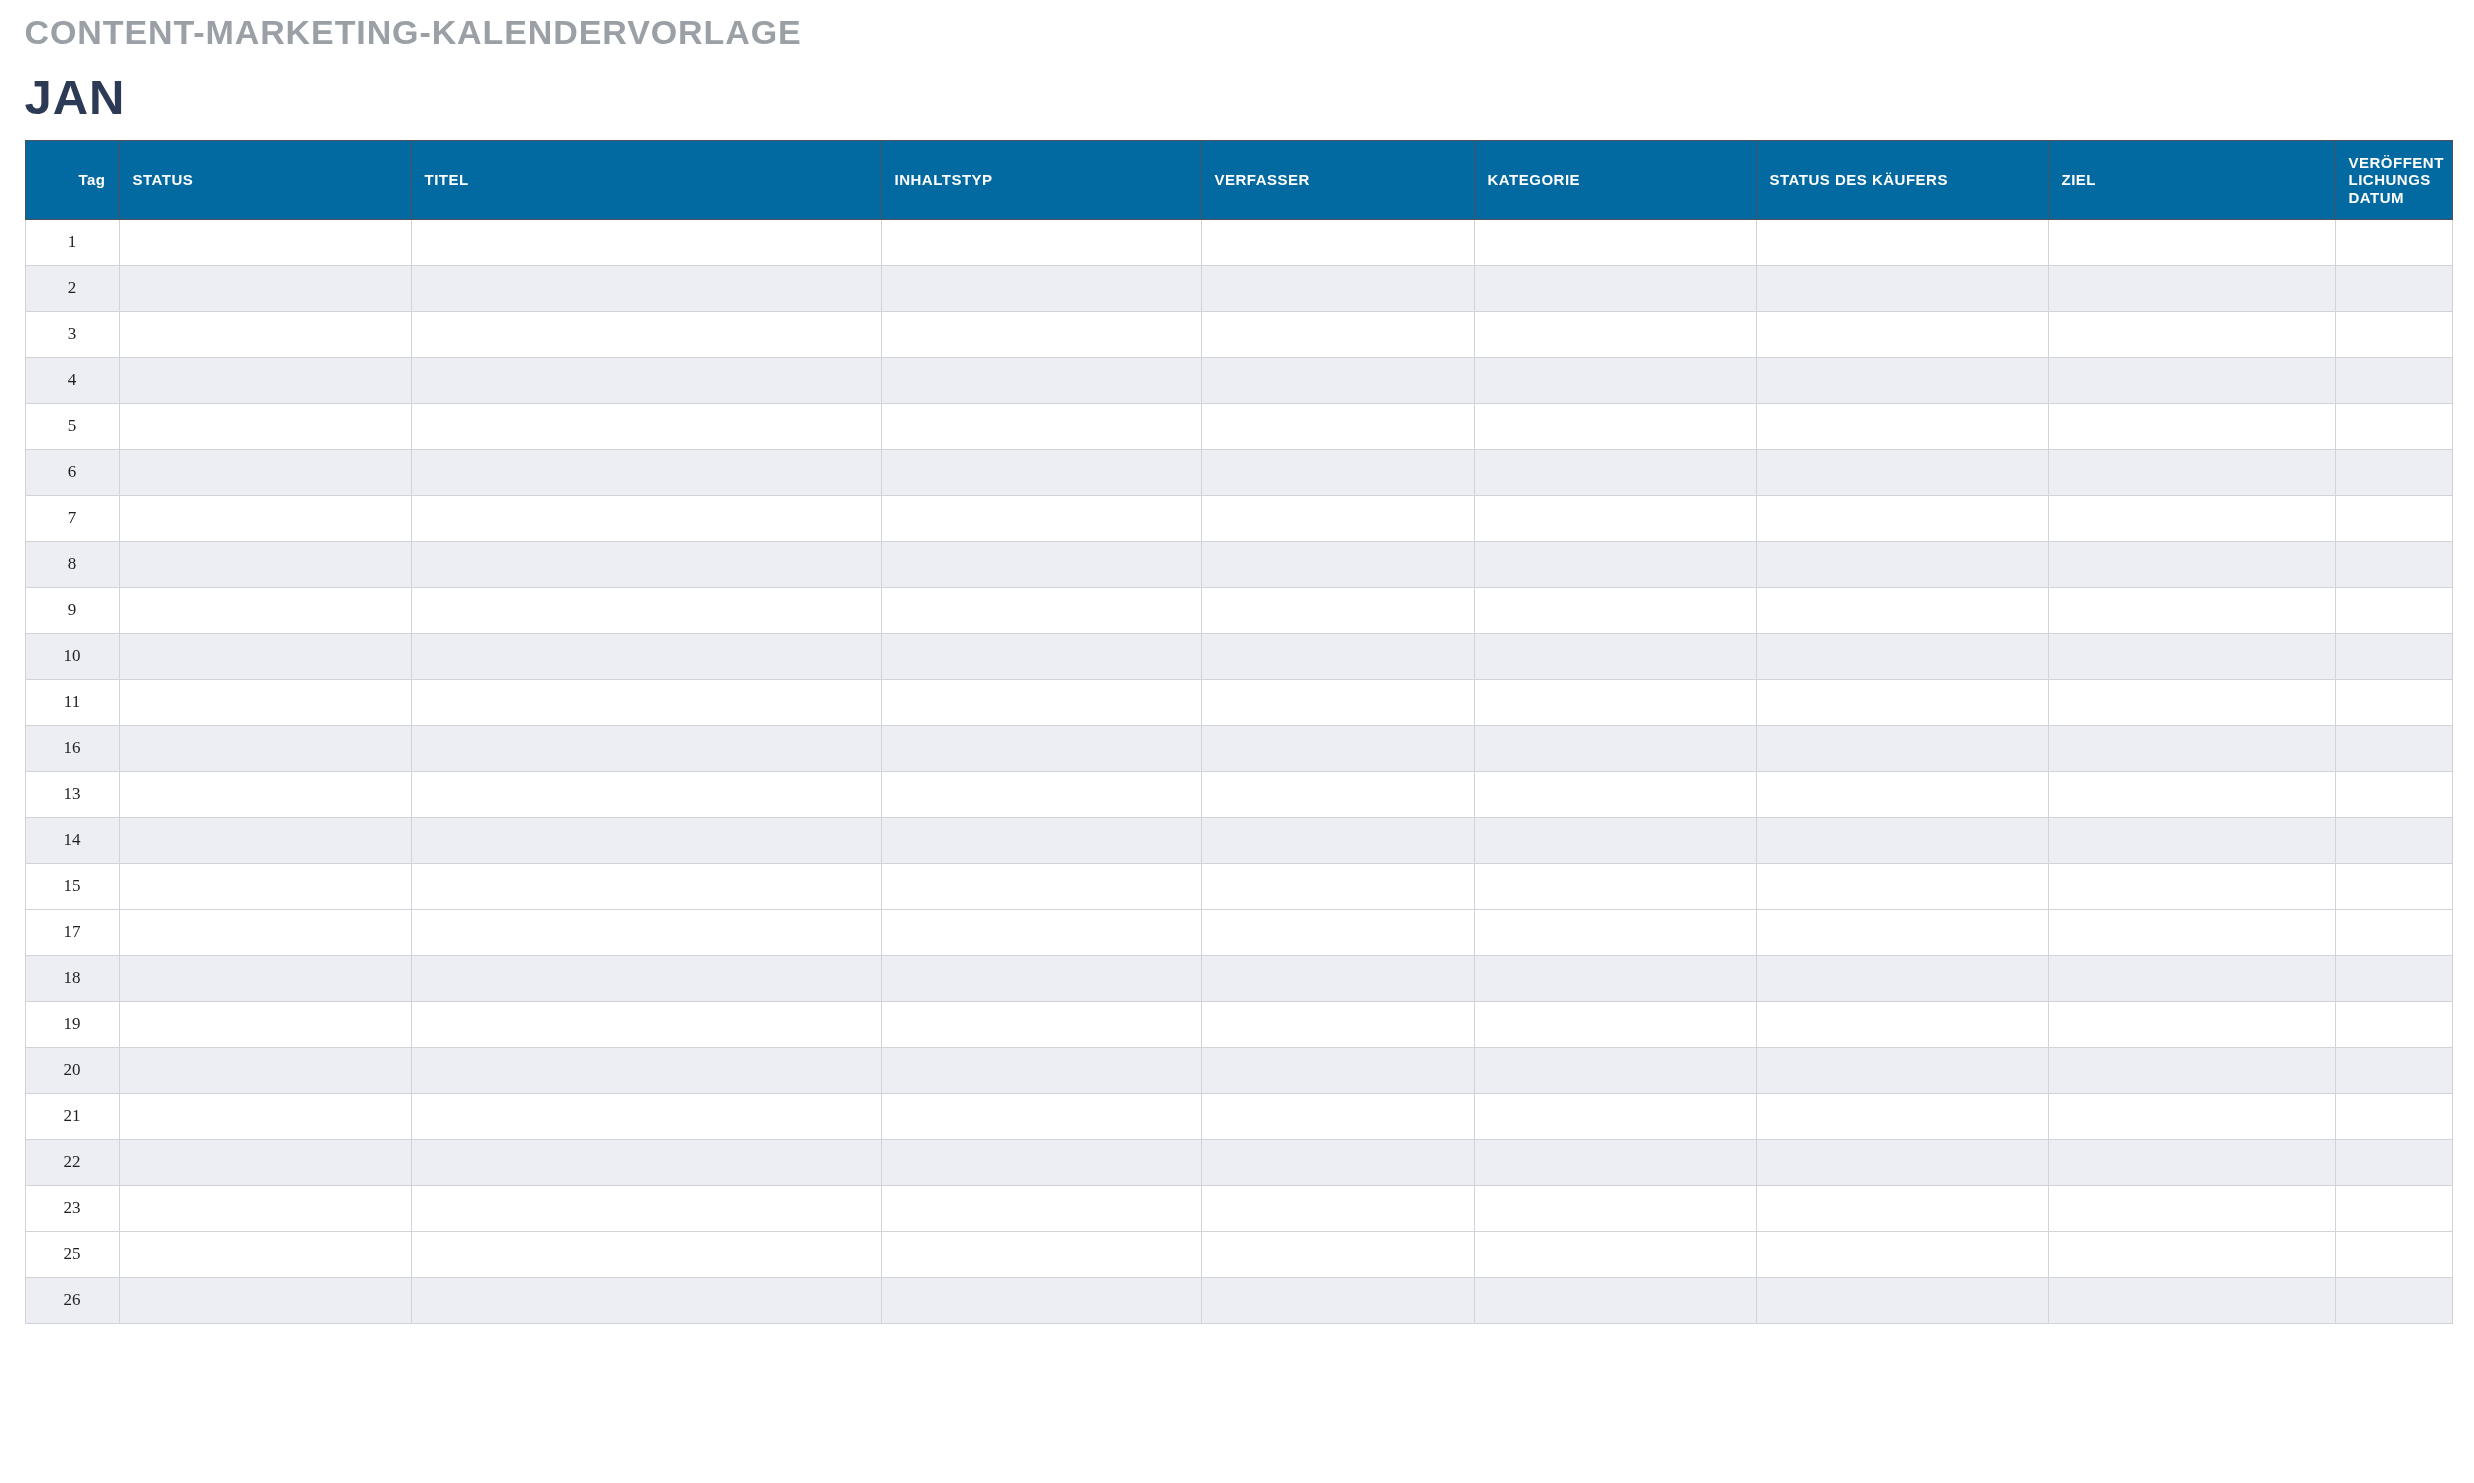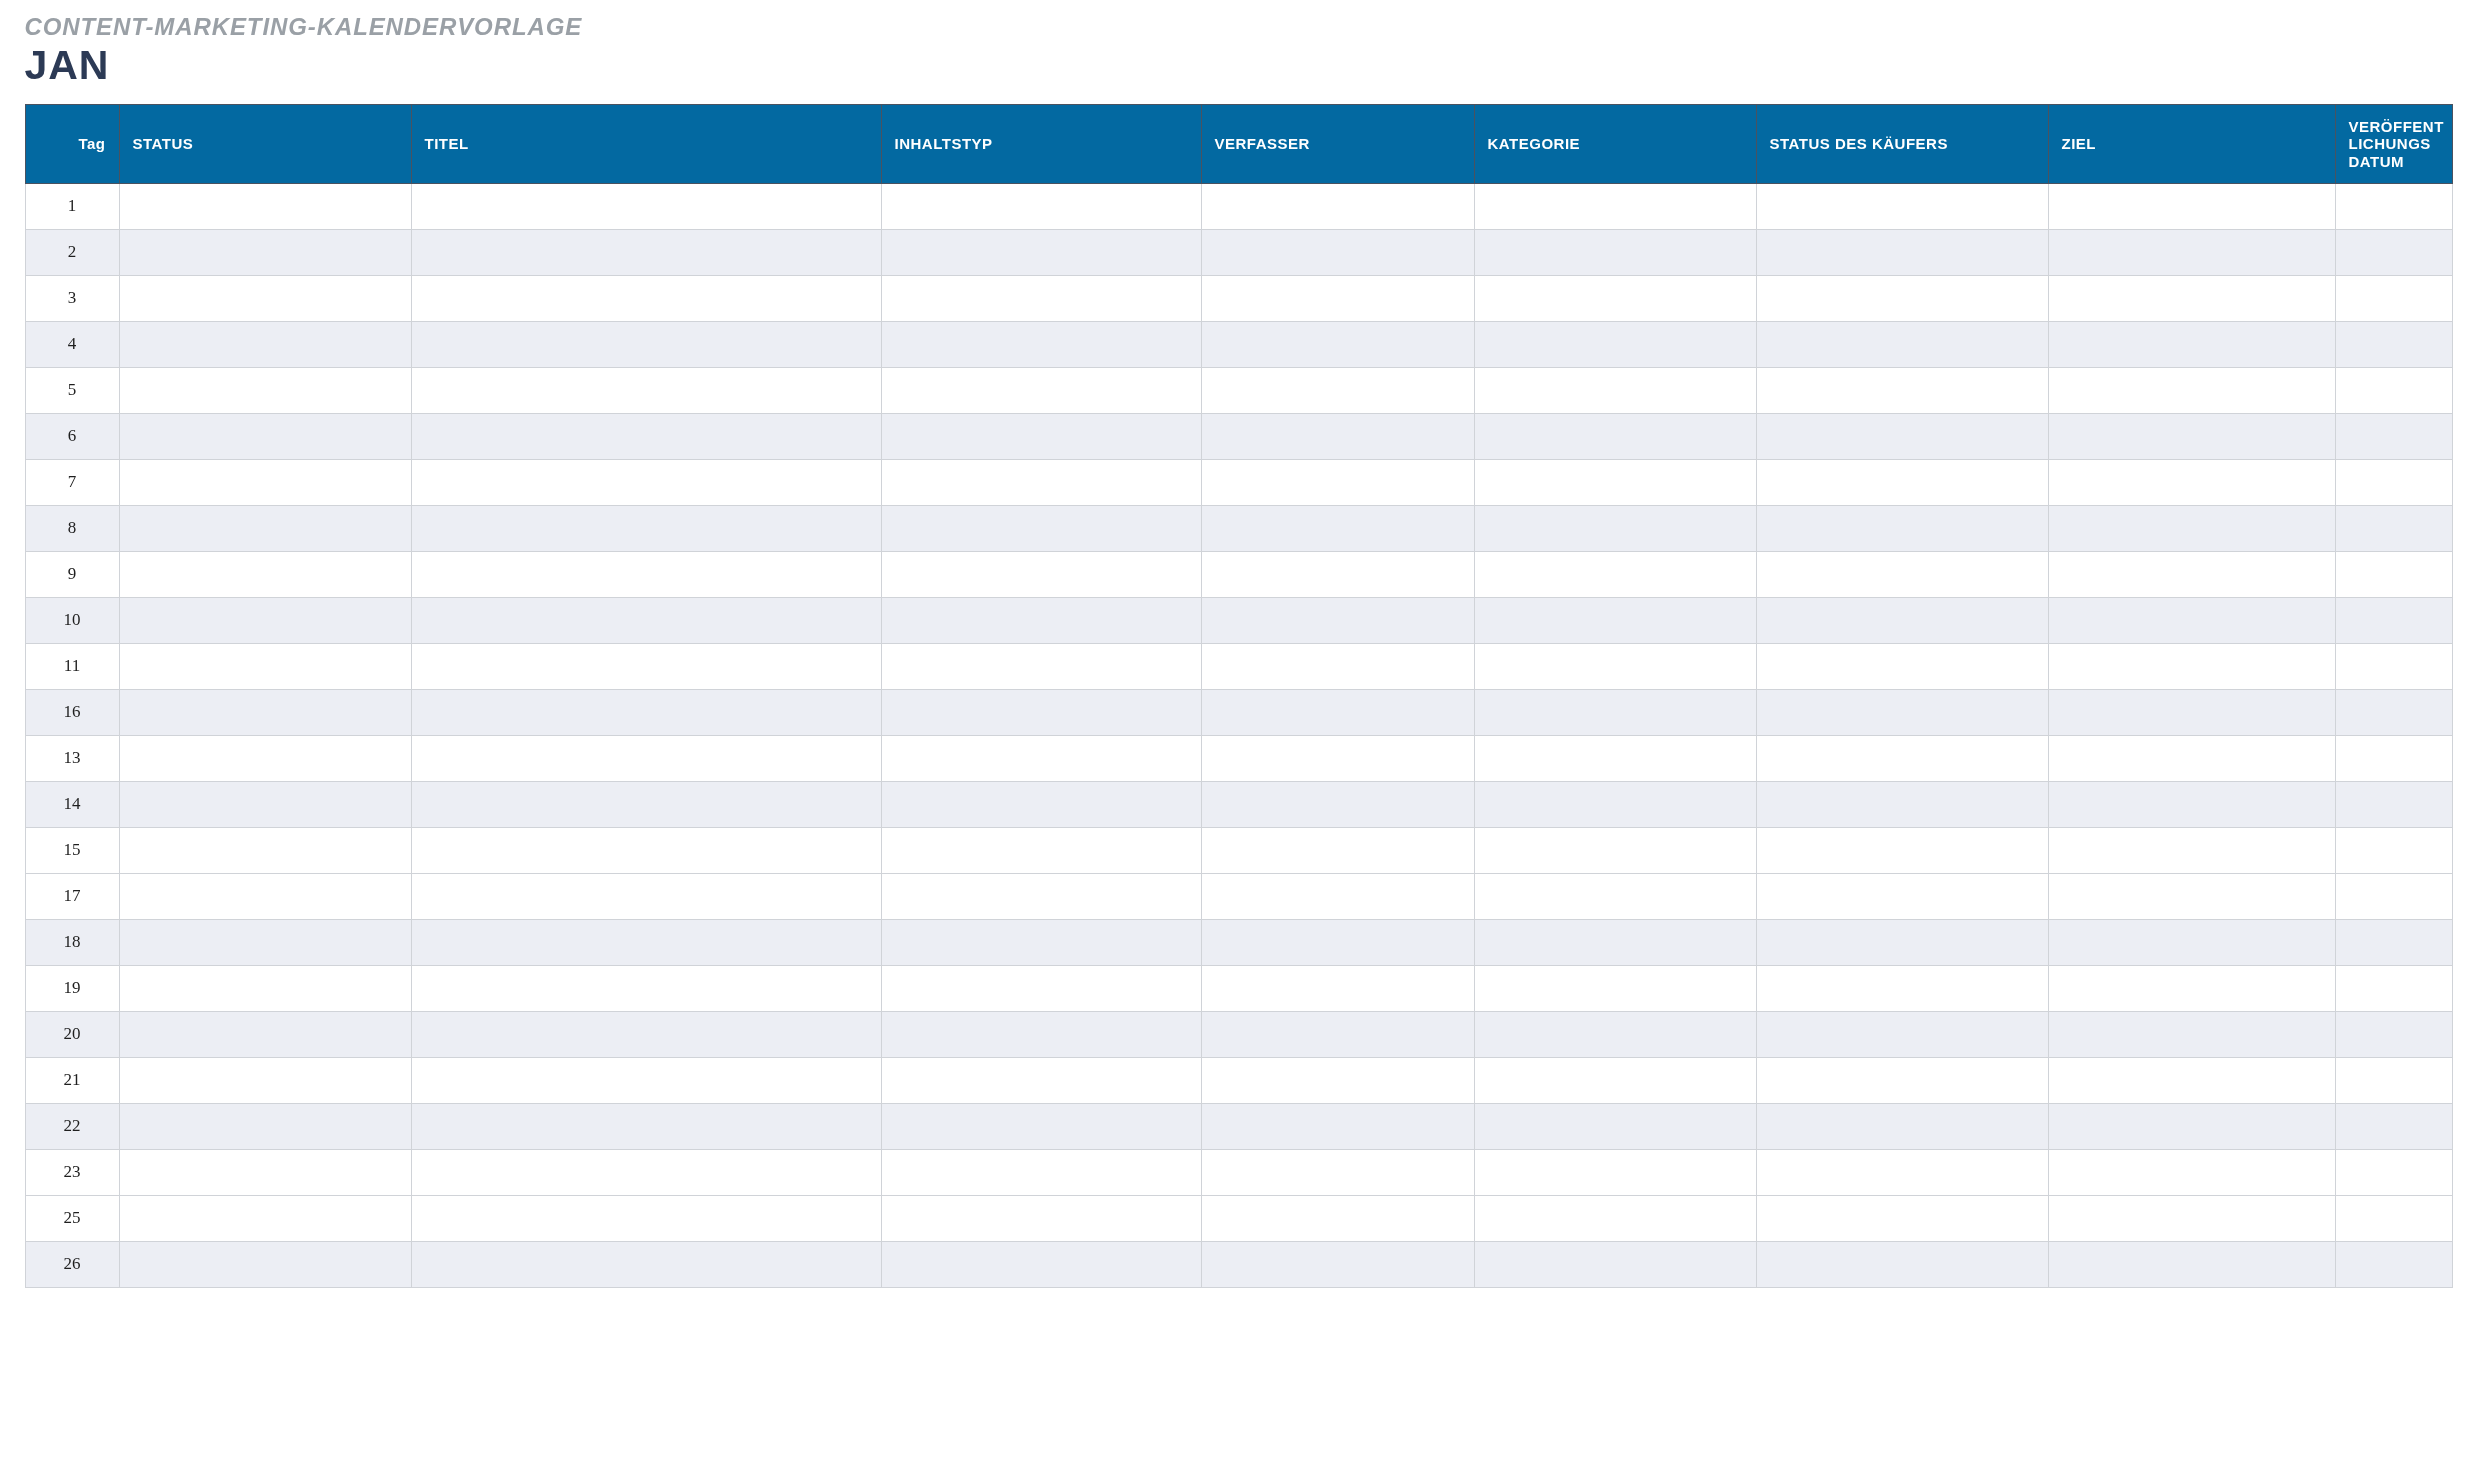--- a/index.html
+++ b/index.html
@@ -8,29 +8,28 @@
     background: #ffffff;
     font-family: "Helvetica Neue", Helvetica, Arial, sans-serif;
     -webkit-font-smoothing: antialiased;
   }
   .page {
     width: 2475px;
     padding: 13px 24.5px 0 24.5px;
     box-sizing: border-box;
   }
   .doc-title {
-    font-size: 24px;
+    font-size: 34px;
     font-weight: 700;
     letter-spacing: 0.9px;
     color: #9aa0a6;
-    margin: 0 0 1px 0;
-    font-style: italic;
+    margin: 0 0 17px 0;
   }
   .month-title {
-    font-size: 41px;
+    font-size: 49px;
     font-weight: 800;
     color: #2c3a55;
     margin: 0 0 15px 0;
     letter-spacing: 0.9px;
   }
   table.calendar {
     width: 100%;
     border-collapse: collapse;
     table-layout: fixed;
   }

